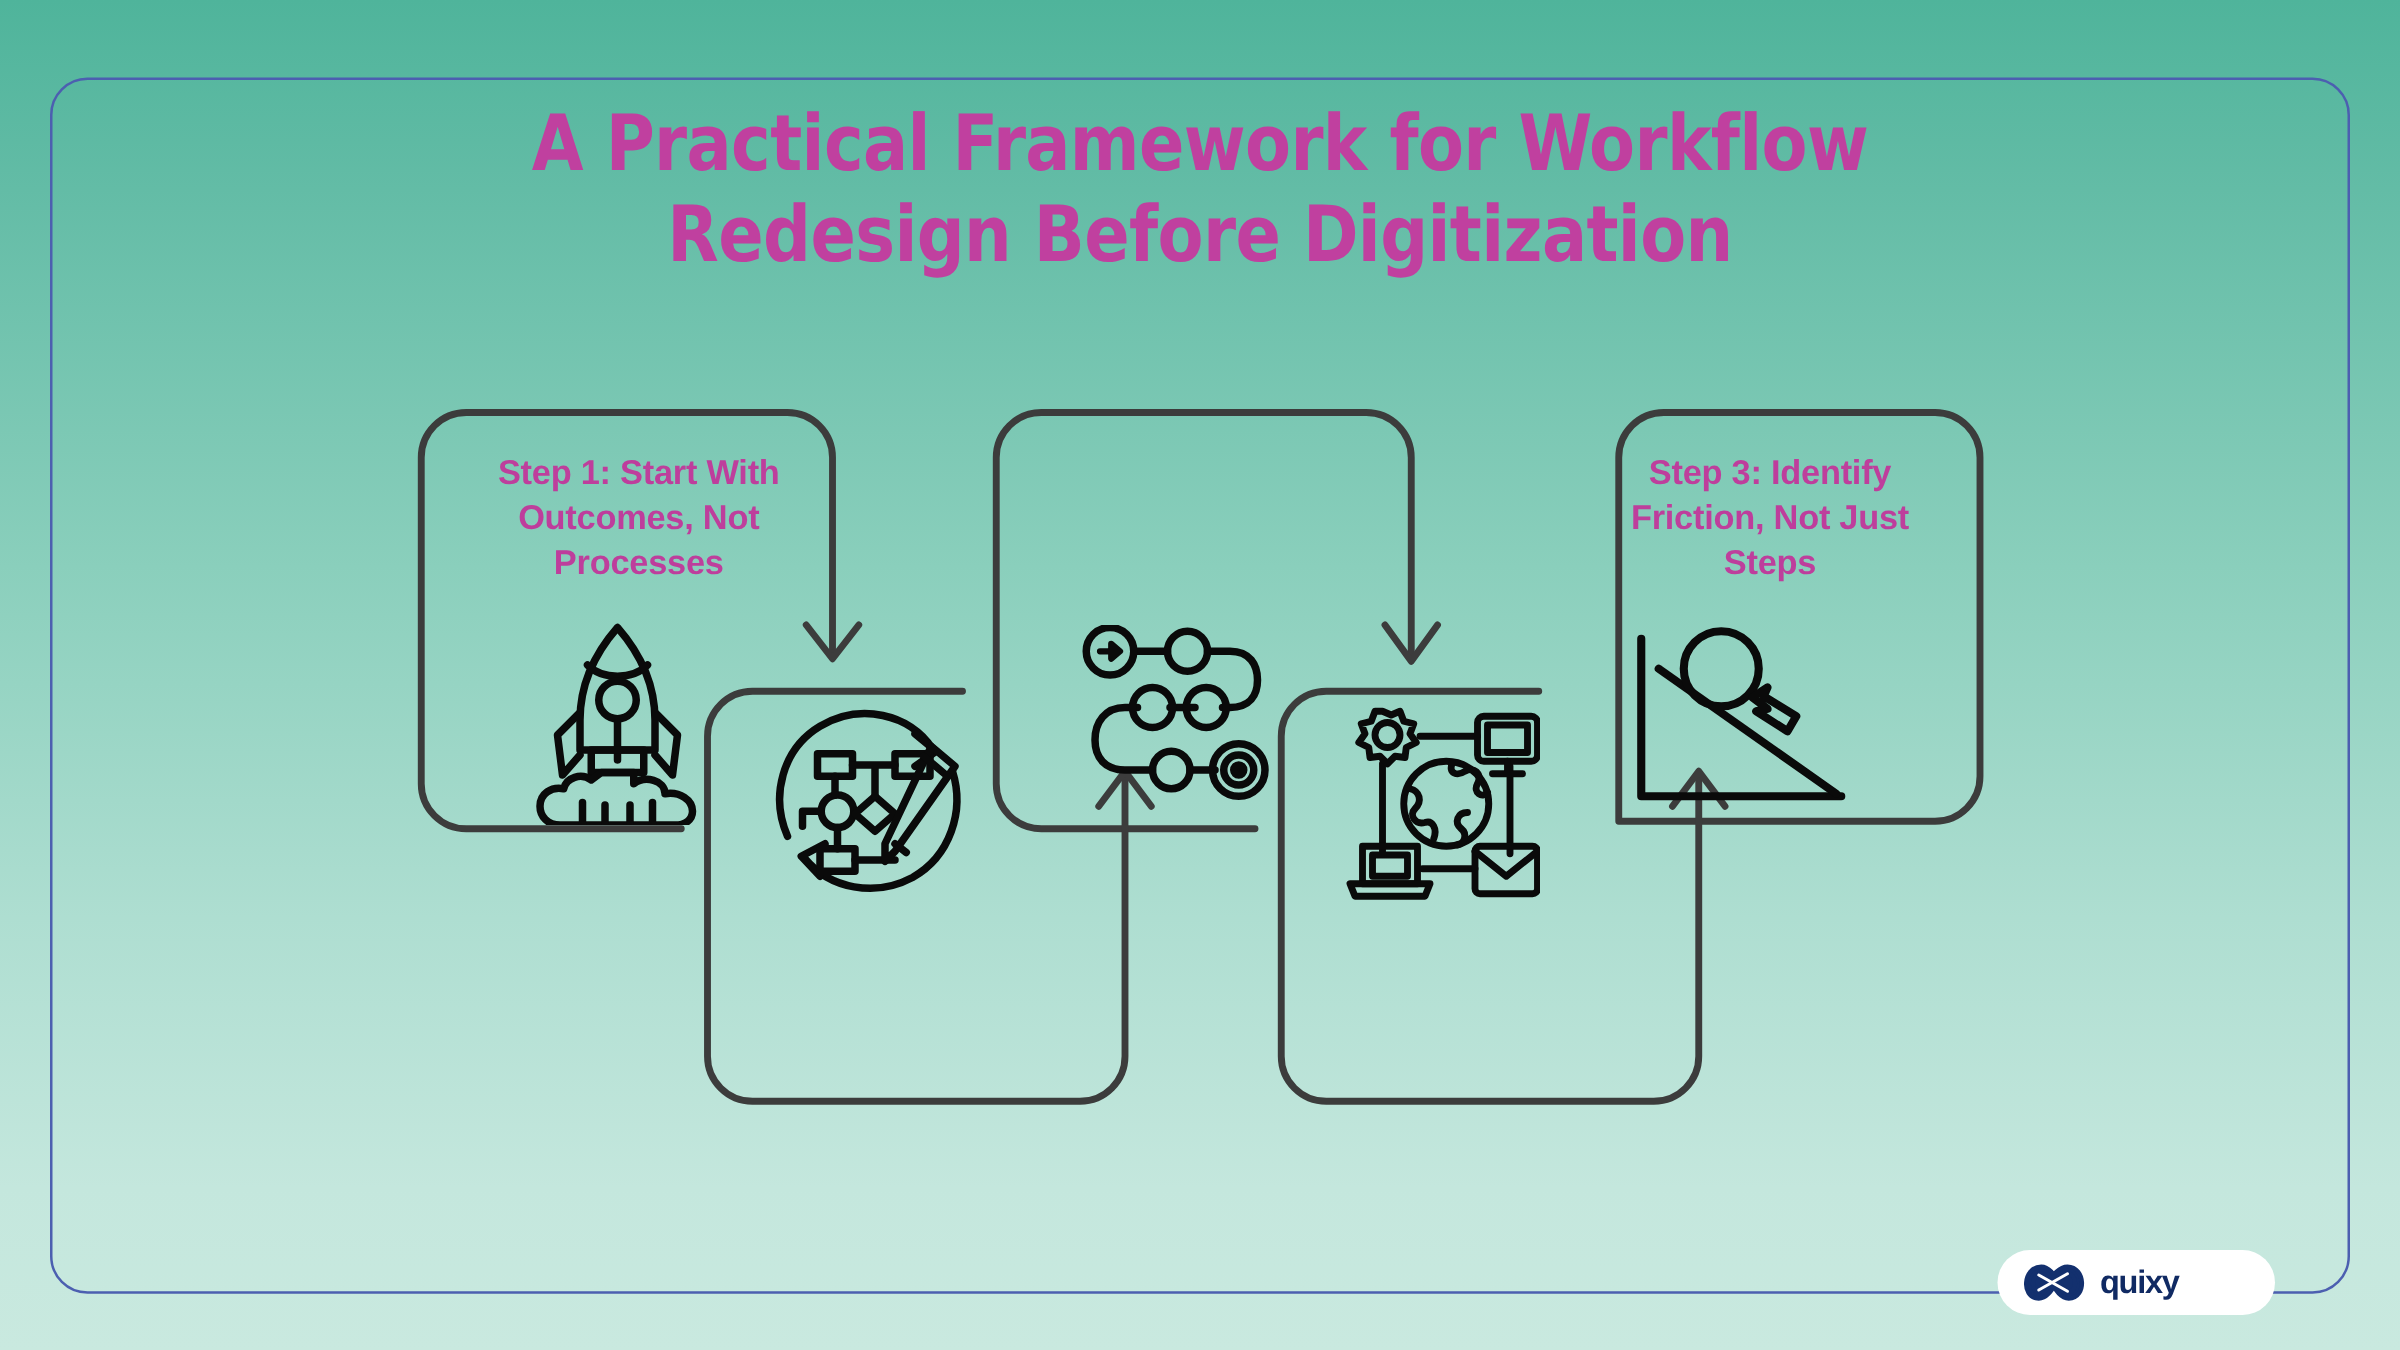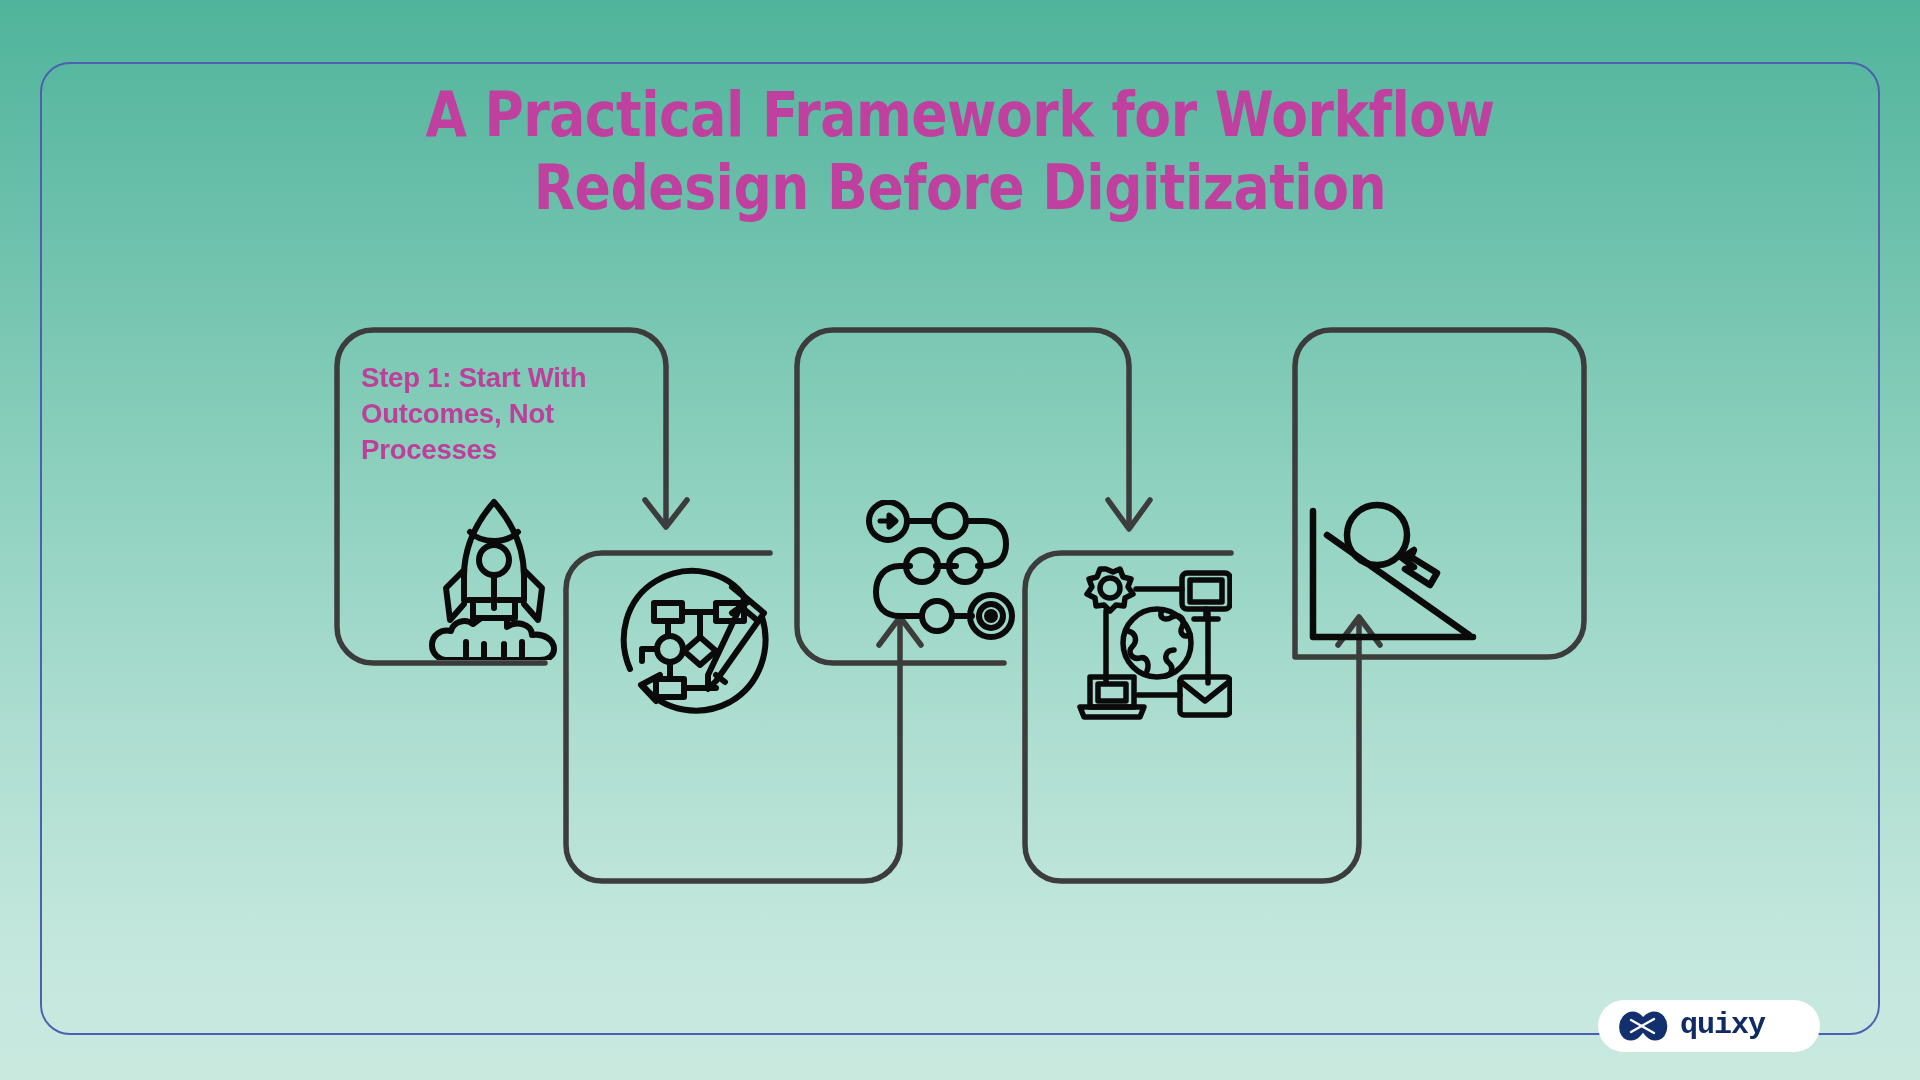--- a/index.html
+++ b/index.html
@@ -31,21 +31,21 @@
     letter-spacing:-0.5px;
     font-family:"DejaVu Sans Condensed","Liberation Sans", sans-serif;
     font-stretch:condensed;
     transform:scaleX(0.96);
   }
   #title .l{ display:block; white-space:nowrap; }
 
   
   #stage{
     position:absolute;
-    left:0; top:0; width:1920px; height:860px;
+    left:0; top:0; width:1920px; height:860px;text-align:center;
   }
   #wires{ position:absolute; left:0; top:0; }
 
   .card-label{
     position:absolute;
     color:#BE3E9C;
     font-weight:800;
     font-size:27.5px;
     line-height:1.30;
     letter-spacing:-0.2px;
@@ -58,22 +58,22 @@
   #logo{
     position:absolute;
     left:1598px; top:1000px;
     width:222px; height:52px;
     background:#FFFFFF;
     border-radius:26px;
     display:flex; align-items:center; gap:10px;
     padding-left:18px;
   }
   #logo .wordmark{
-    font-family:Liberation Mono, monospace;
-    font-size:30px;
+    font-family:Liberation Sans, sans-serif;
+    font-size:26px;
     font-weight:700;
     color:#102A63;
     letter-spacing:-1px;
     line-height:1;
     position:relative; top:-1px;
   }
 </style>
 </head>
 <body>
 
@@ -164,20 +164,23 @@
       <circle cx="105" cy="66" r="16"></circle>
       <circle cx="62" cy="66" r="16"></circle>
       <circle cx="77" cy="116" r="15"></circle>
 
       <circle cx="131" cy="116" r="21"></circle>
       <circle cx="131" cy="116" r="12"></circle>
       <circle cx="131" cy="116" r="4" fill="#0A0A0A"></circle>
     </svg>
   </div>
 
+  <div class="card-label" style="left:1266px; top:360px; width:300px;">Step 3: Identify
+Friction, Not Just
+Steps</div>
   <div class="icon-wrap" style="left:1297px; top:495px; width:190px; height:160px;">
     <svg width="190" height="160" viewBox="0 0 190 160" fill="none" stroke="#0A0A0A" stroke-width="6.5" stroke-linecap="round" stroke-linejoin="round">
 
       <path d="M16 16 L 16 142 L 176 142"></path>
       <path d="M30 40 L 172 140"></path>
 
       <circle cx="80" cy="40" r="30"></circle>
 
       <path d="M117 72 L 105 63 L 117 55 L 114 62 L 140 78 L 133 90 L 108 74 Z" fill="none"></path>
     </svg>

